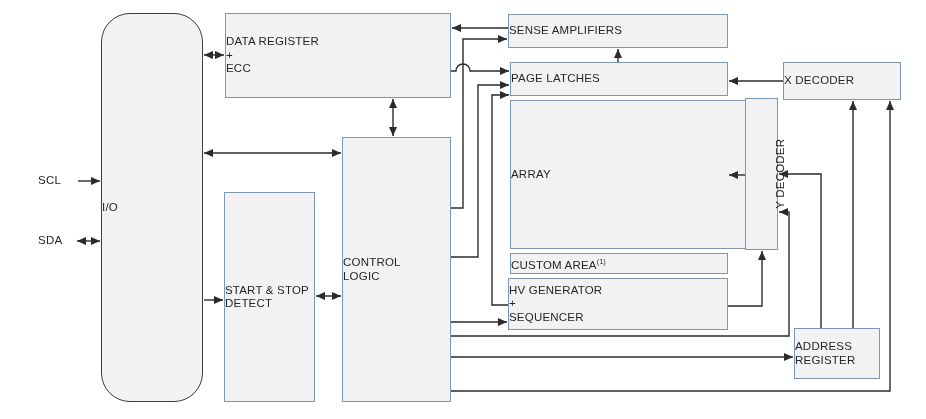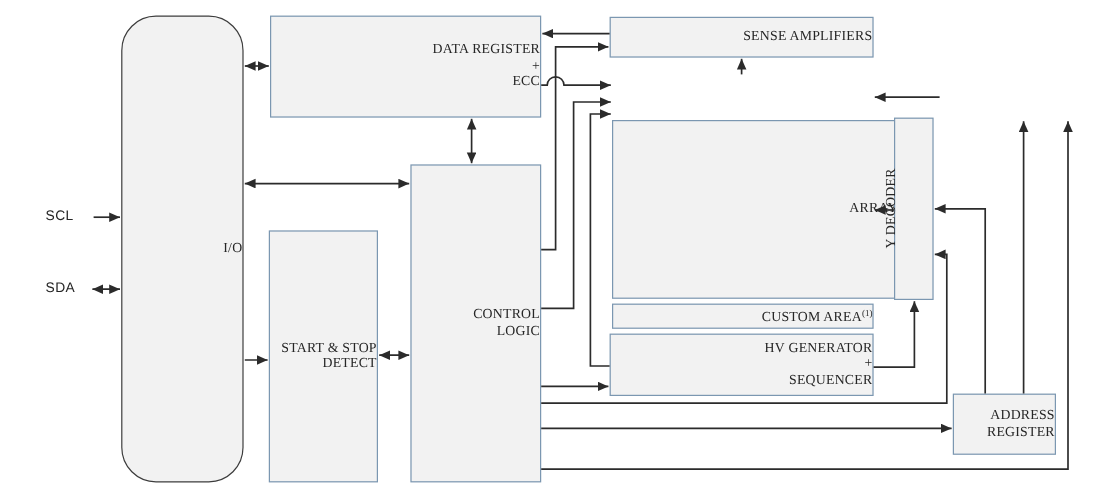--- a/index.html
+++ b/index.html
@@ -16,26 +16,25 @@
     background:#ffffff;
     font-family:"Liberation Sans", sans-serif;
     overflow:hidden;
   }
   .box{
     position:absolute;
     box-sizing:border-box;
     background:var(--box-fill);
     border:1.5px solid var(--box-border);
     display:flex;flex-direction:column;
-    align-items:flex-end;justify-content:center;
+    align-items:flex-start;justify-content:center;
     text-align:center;
     font-size:11.5px;line-height:13.5px;
     color:var(--text);
     letter-spacing:0.2px;
-    font-family:Liberation Serif, serif;
   }
   .box.io-style{border-color:var(--io-border);}
   .sig-label{
     position:absolute;width:34px;text-align:left;
     font-size:11.5px;color:var(--text);letter-spacing:0.3px;
   }
   .rot{
     transform:rotate(-90deg);
     white-space:nowrap;
   }
@@ -67,39 +66,45 @@
 
   <div class="box" style="left:224px;top:192px;width:91px;height:210px;">
     <span>START &amp; STOP</span>
     <span>DETECT</span>
   </div>
 
   <div class="box" style="left:508px;top:14px;width:220px;height:34px;">
     <span>SENSE AMPLIFIERS</span>
   </div>
 
+  <div class="box" style="left:510px;top:62px;width:218px;height:34px;">
+    <span>PAGE LATCHES</span>
+  </div>
 
   <div class="box" style="left:510px;top:100px;width:239px;height:149px;">
     <span>ARRAY</span>
   </div>
 
   <div class="box" style="left:510px;top:253px;width:218px;height:21px;">
     <span><span>CUSTOM AREA</span><sup class="fn">(1)</sup></span>
   </div>
 
   <div class="box" style="left:508px;top:278px;width:220px;height:52px;">
     <span>HV GENERATOR</span>
     <span>+</span>
     <span>SEQUENCER</span>
   </div>
 
   <div class="box" style="left:745px;top:98px;width:33px;height:152px;">
     <span class="rot">Y DECODER</span>
   </div>
 
+  <div class="box" style="left:783px;top:62px;width:118px;height:38px;">
+    <span>X DECODER</span>
+  </div>
 
   <div class="box" style="left:794px;top:328px;width:86px;height:51px;">
     <span>ADDRESS</span>
     <span>REGISTER</span>
   </div>
 
   <svg class="wires" width="926" height="419" viewBox="0 0 926 419">
     <defs>
       <marker id="ah" markerWidth="10" markerHeight="9" refX="9" refY="4" orient="auto-start-reverse" markerUnits="userSpaceOnUse">
         <path d="M0,0 L9,4 L0,8 Z" fill="#2b2b2b"></path>

